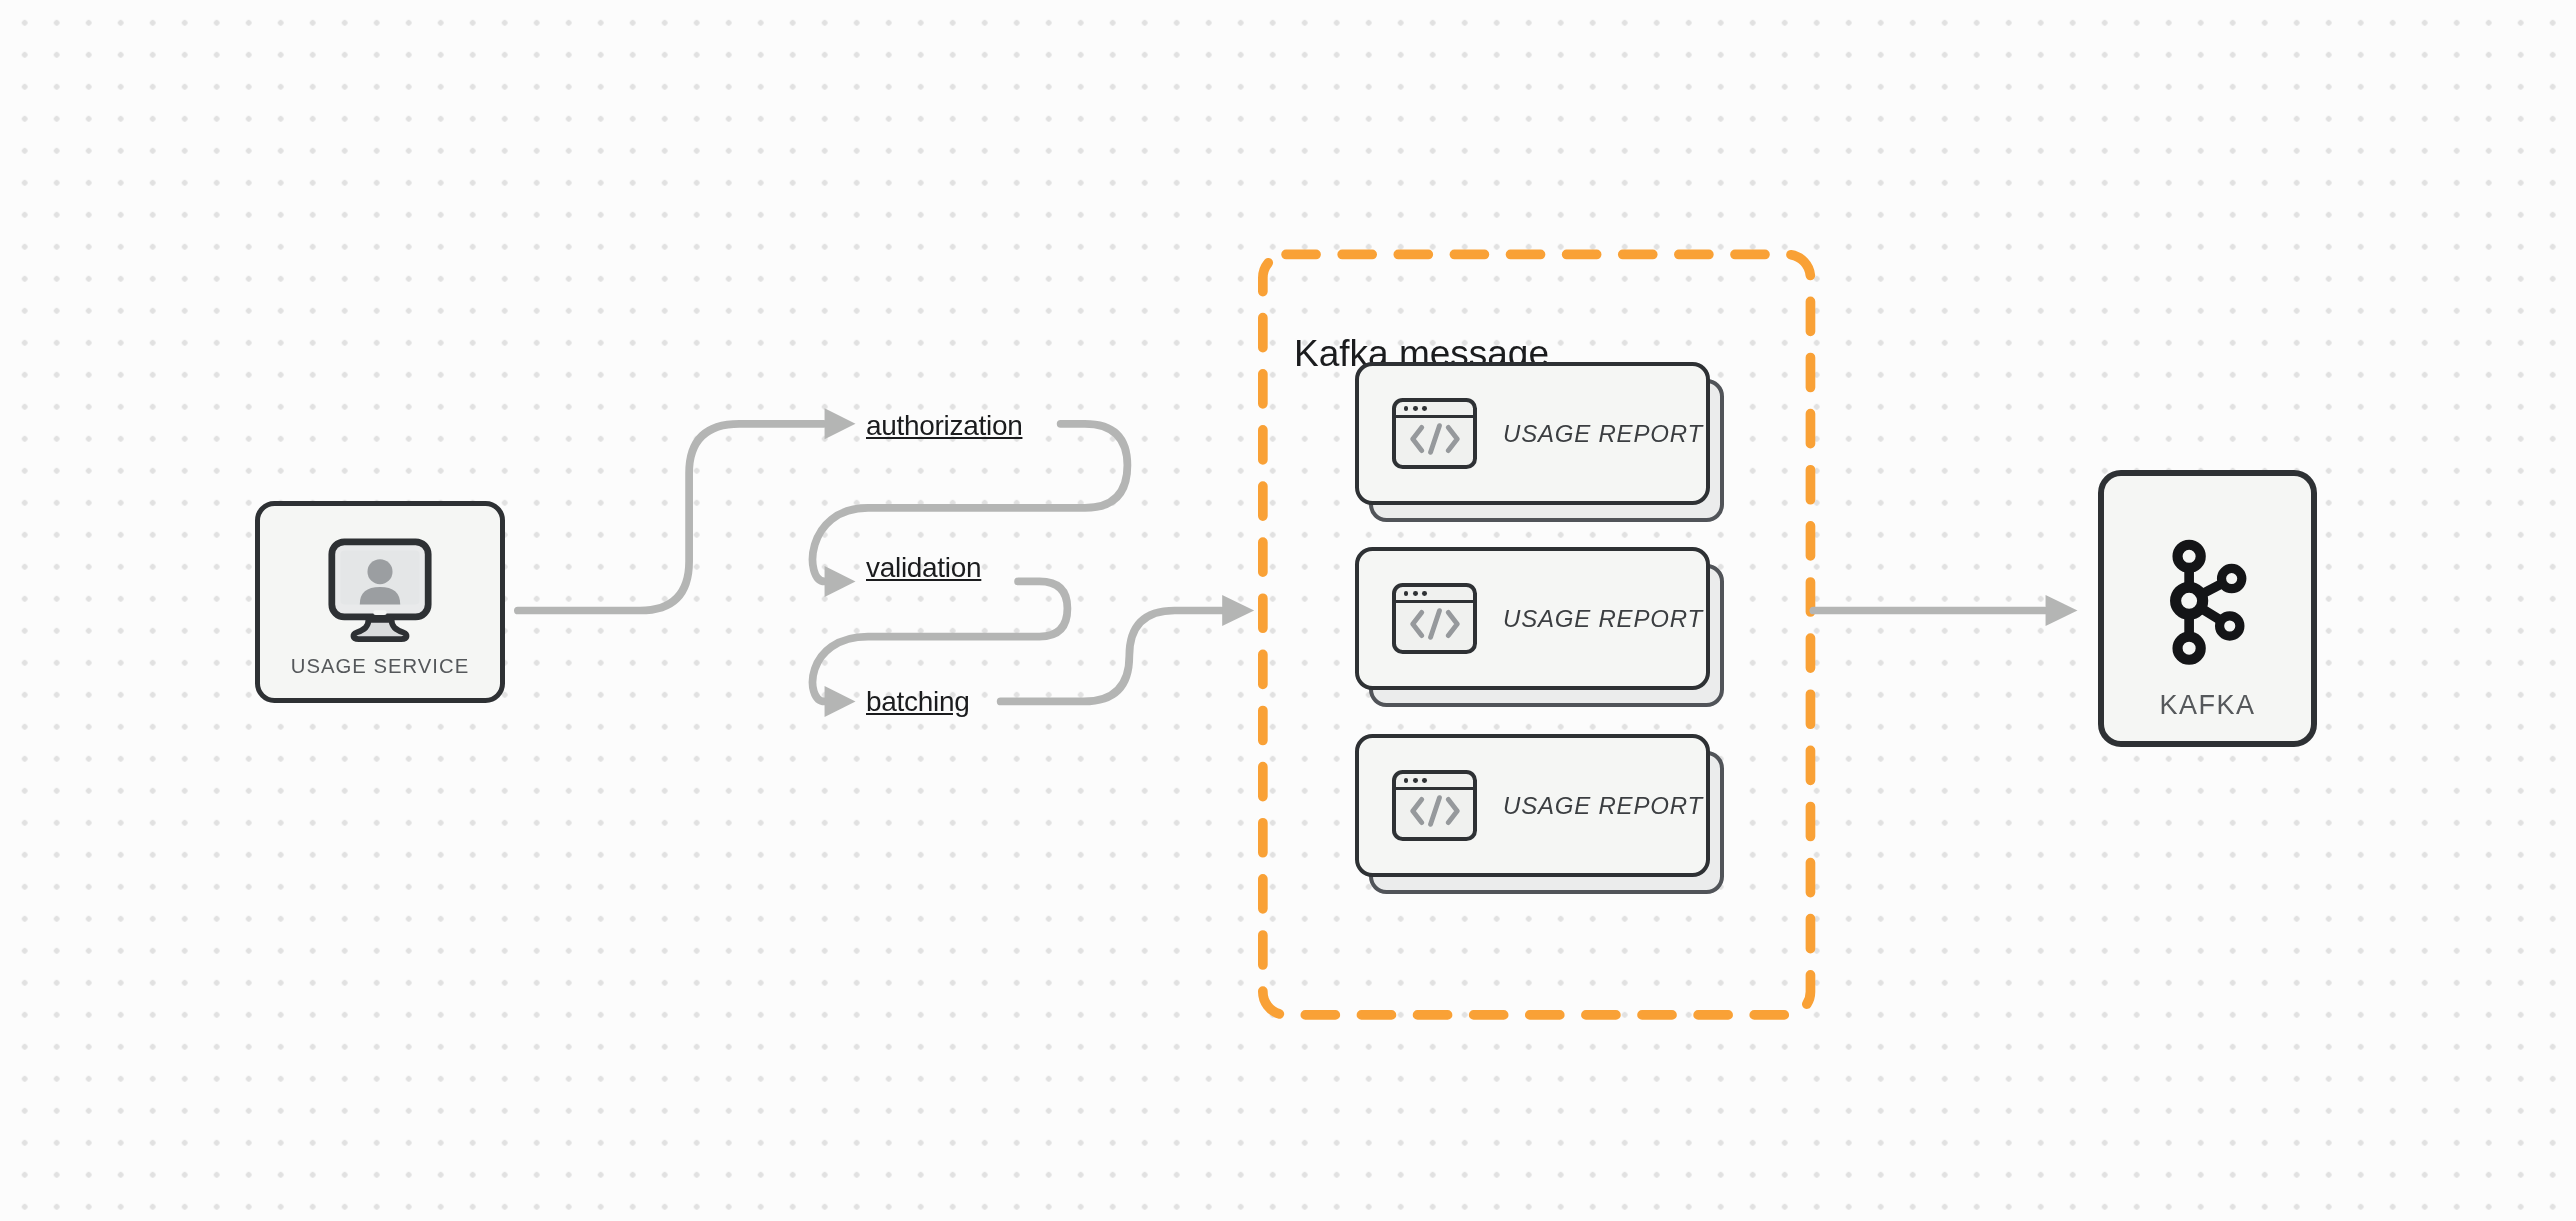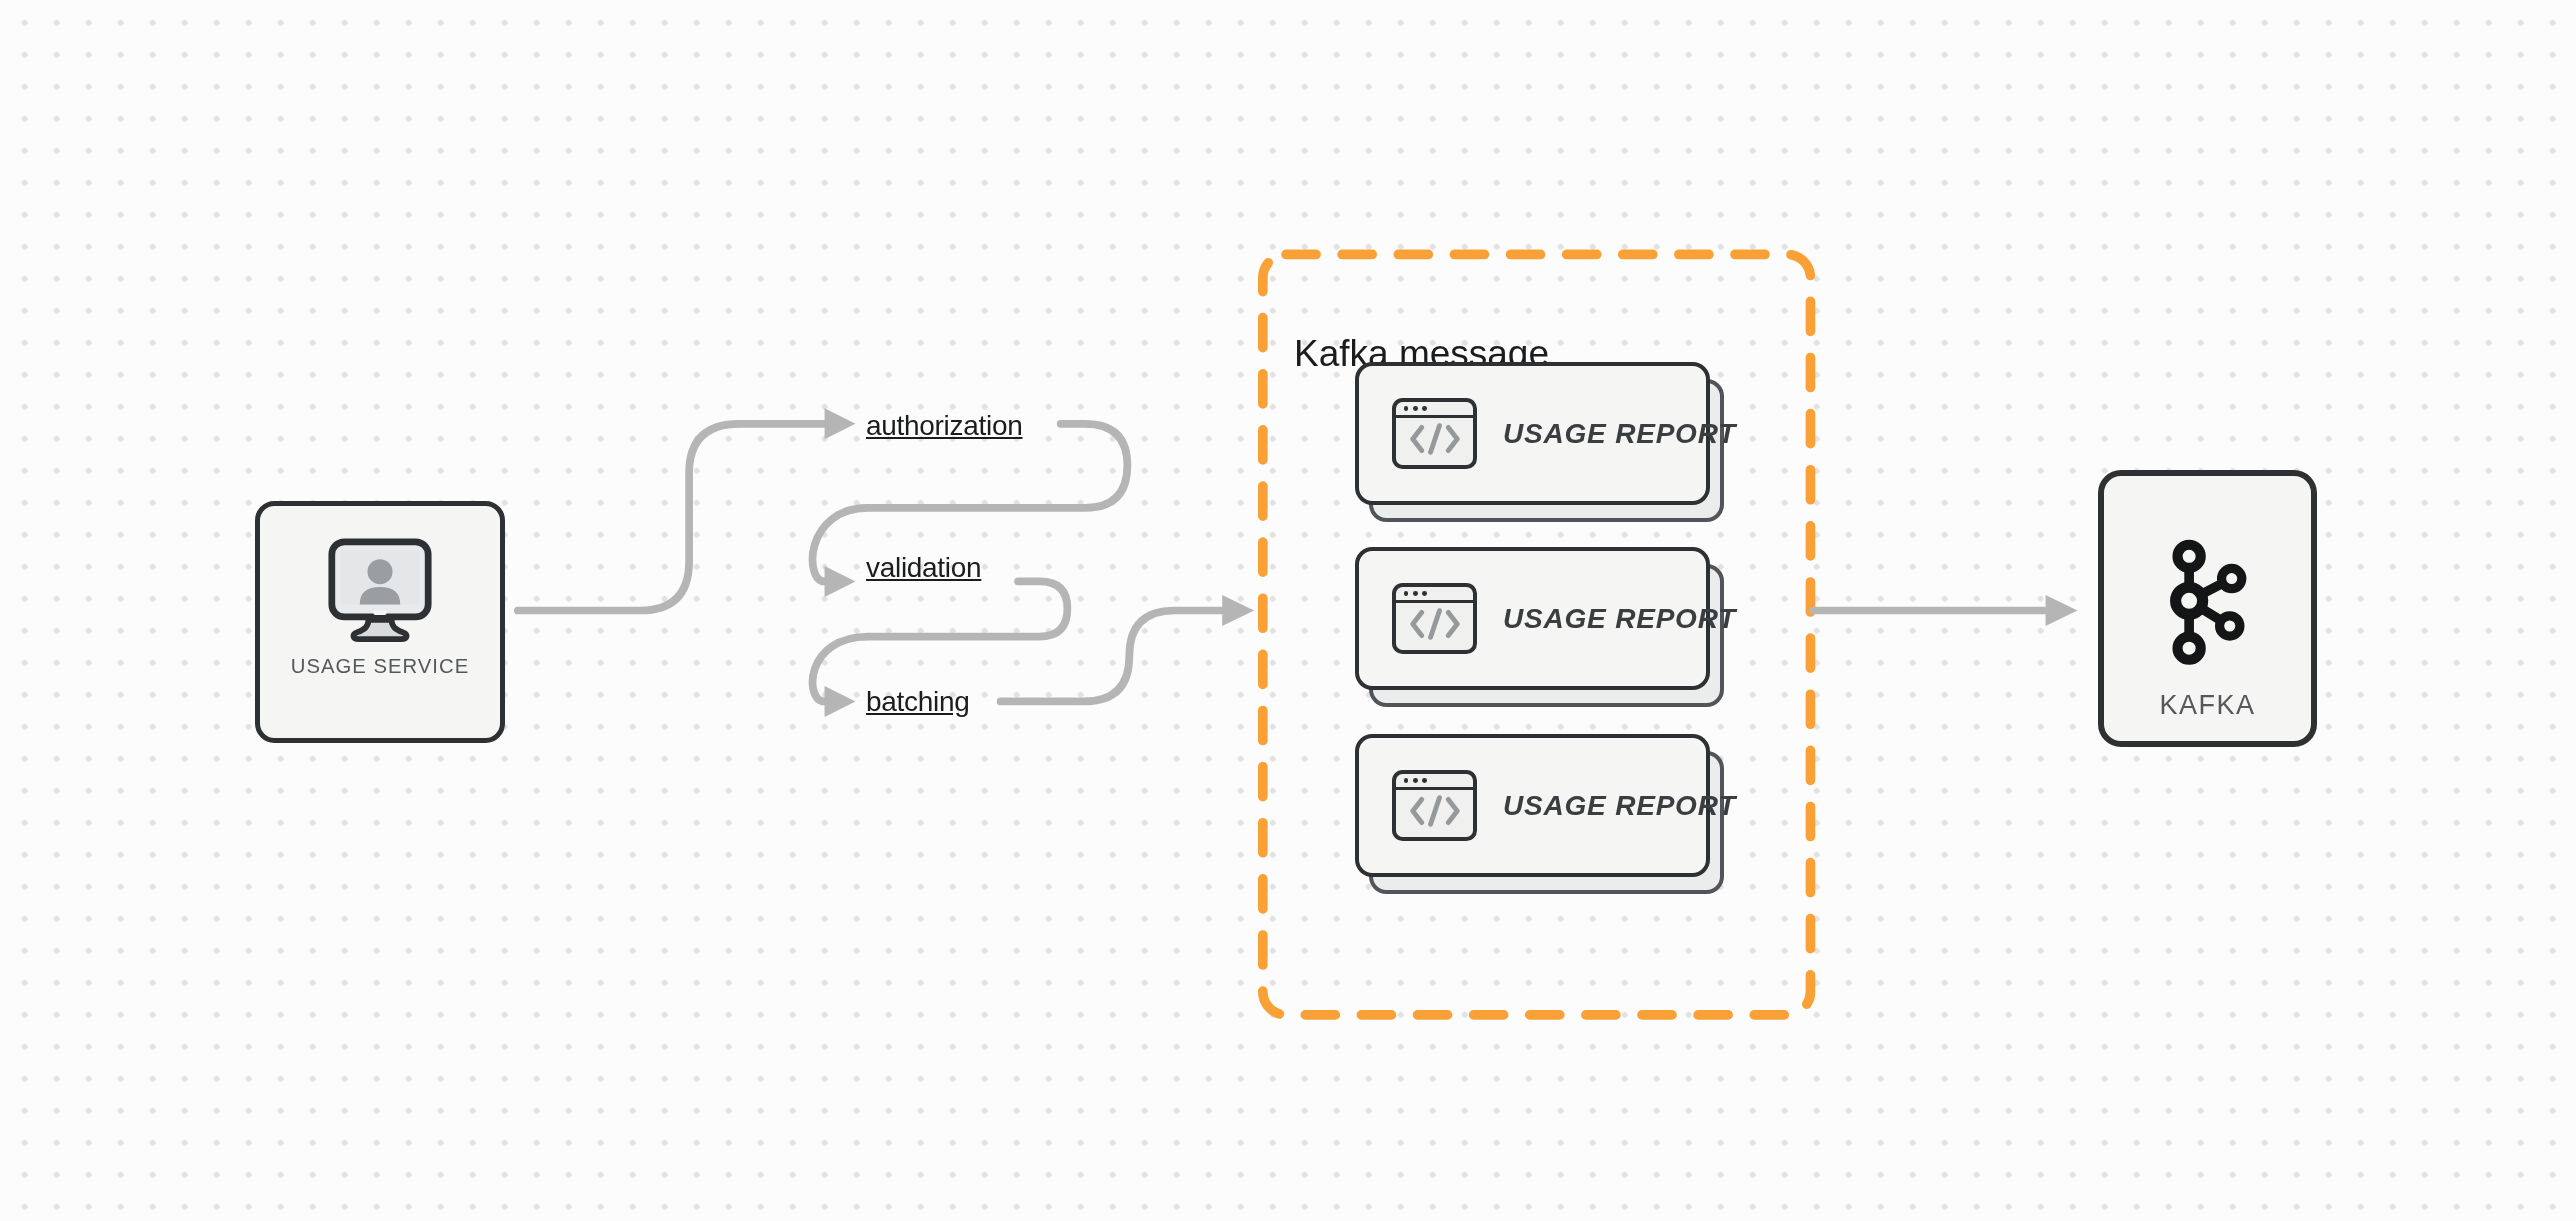--- a/index.html
+++ b/index.html
@@ -36,21 +36,21 @@
   .arrowhead{fill:var(--arrow-gray);stroke:none;}
   .group-border{fill:none;stroke:var(--accent-orange);stroke-width:10;stroke-dasharray:31 27;stroke-linecap:round;}
 
   .node{
     position:absolute;z-index:2;
     background:var(--node-fill);
     border:5.8px solid var(--node-border);
     border-radius:19.4px;
     display:flex;flex-direction:column;align-items:center;
   }
-  #usage-service-node{left:255px;top:501px;width:250px;height:242px;padding-top:31px;}
+  #usage-service-node{left:255px;top:501px;width:250px;height:202px;padding-top:31px;}
   #kafka-node{left:2098px;top:470px;width:219px;height:277px;border-width:6.8px;border-radius:23px;padding-top:30px;}
   .node-label{
     font-size:20.3px;letter-spacing:1px;color:var(--text-muted);
     font-weight:500;margin-top:11.6px;white-space:nowrap;
   }
   #kafka-node .node-label{font-size:27px;letter-spacing:1.5px;margin-top:5.8px;}
 
   .step-label{
     position:absolute;z-index:2;left:866px;
     font-size:28px;line-height:41px;font-weight:500;
@@ -89,22 +89,22 @@
     border:4.8px solid var(--node-border);
     border-radius:10.6px;background:#f0f1ef;overflow:hidden;
   }
   .window-bar{
     height:15.5px;border-bottom:3.9px solid var(--node-border);
     display:flex;align-items:center;gap:4.4px;padding-left:7.7px;
   }
   .window-dot{width:4.8px;height:4.8px;border-radius:50%;background:var(--node-border);}
   .window-body{height:42px;display:flex;align-items:center;justify-content:center;}
   .card-label{
-    font-size:28px;font-style:italic;letter-spacing:0.8px;
-    color:var(--card-text);font-weight:700;white-space:nowrap;
+    font-size:24px;font-style:italic;letter-spacing:0.8px;
+    color:var(--card-text);font-weight:400;white-space:nowrap;
   }
 </style>
 </head>
 <body>
 
 <div id="canvas">
 
   <svg id="connectors" width="2576" height="1221" viewBox="0 0 2662 1262">
 
     <rect class="group-border" x="1305" y="263" width="566" height="786" rx="24"></rect>

